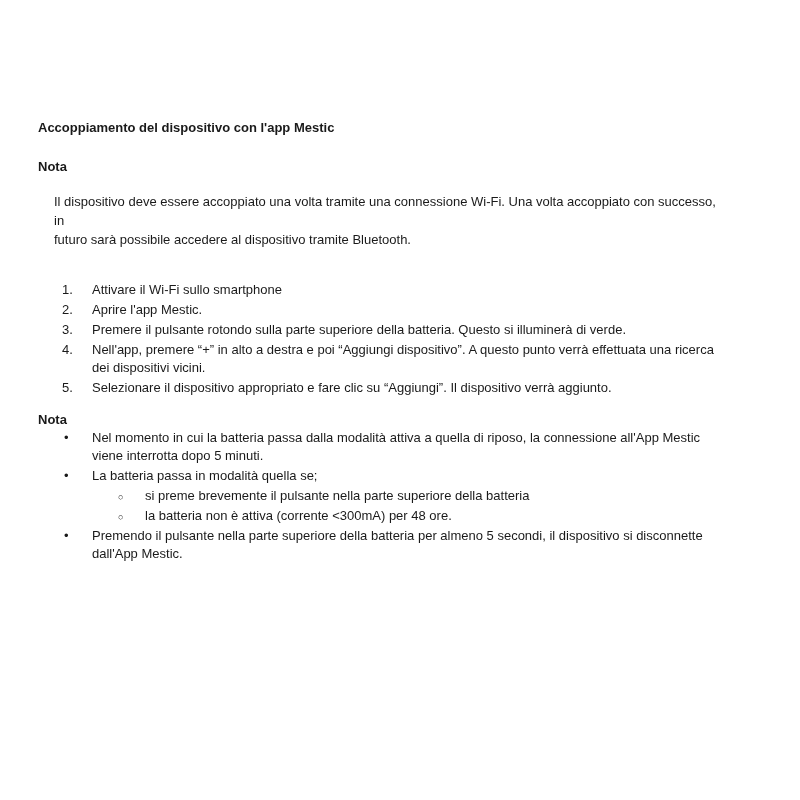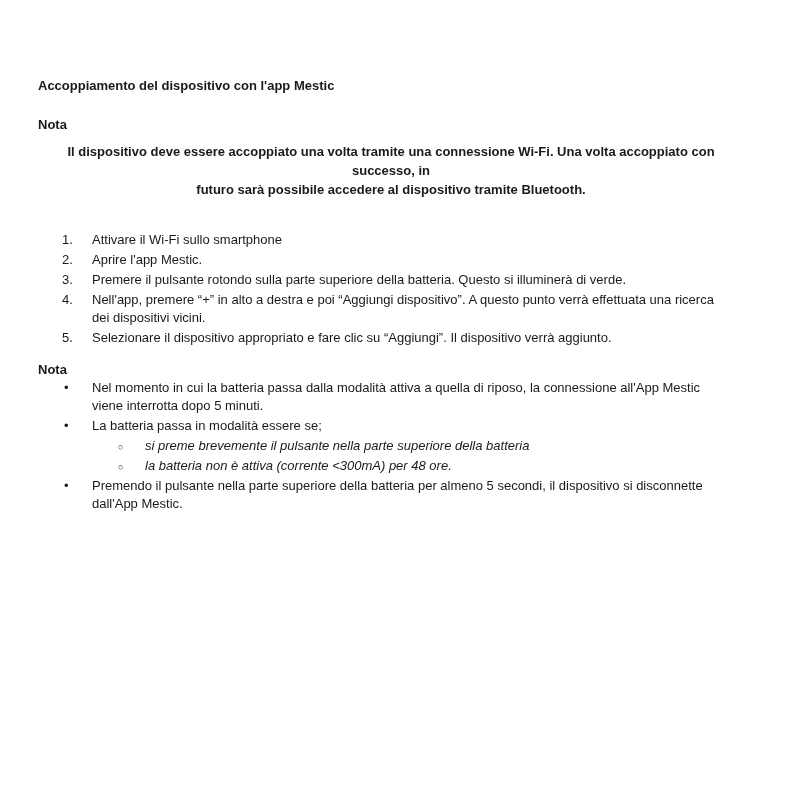--- a/index.html
+++ b/index.html
@@ -10,42 +10,41 @@
   body {
     width: 800px;
     height: 800px;
     overflow: hidden;
     font-family: "Liberation Sans", "DejaVu Sans", sans-serif;
     color: #1a1a1a;
   }
   .doc {
     box-sizing: border-box;
     width: 780px;
-    padding: 76px 36px 0 38px;
+    padding: 118px 36px 0 38px;
     font-size: 13px;
     line-height: 19px;
   }
   .heading {
     font-size: 13px;
     font-weight: bold;
     margin: 0;
     line-height: 19px;
   }
   .note-label {
     font-weight: bold;
     margin: 20px 0 0 0;
   }
   .note-label.second {
     margin-top: 13px;
   }
   .note-body {
-    font-weight: bold;
-    margin: 8px;
+    font-weight: normal;
+    margin: 16px;
     white-space: pre-line;
-    text-align: center;
   }
   ol.steps {
     list-style: none;
     counter-reset: step;
     margin: 32px 0 0 0;
     padding: 0;
   }
   ol.steps > li {
     counter-increment: step;
     position: relative;
@@ -77,21 +76,20 @@
     left: 26px;
     top: 0;
   }
   ul.bullets .bullet-text {
     white-space: pre-line;
   }
   ul.subbullets {
     list-style: none;
     margin: 2px 0 0 0;
     padding: 0;
-    font-style: italic;
   }
   ul.subbullets > li {
     position: relative;
     padding-left: 53px;
     margin: 0 0 2px 0;
     line-height: 18px;
   }
   ul.subbullets > li::before {
     content: "\25CB";
     position: absolute;
@@ -121,21 +119,21 @@
   </ol>
 
   <p class="note-label second">Nota</p>
 
   <ul class="bullets">
     <li>
       <span class="bullet-text">Nel momento in cui la batteria passa dalla modalità attiva a quella di riposo, la connessione all'App Mestic
 viene interrotta dopo 5 minuti.</span>
     </li>
     <li>
-      <span class="bullet-text">La batteria passa in modalità essere se;</span>
+      <span class="bullet-text">La batteria passa in modalità quella se;</span>
       <ul class="subbullets">
         <li>
           <span class="bullet-text">si preme brevemente il pulsante nella parte superiore della batteria</span>
         </li>
         <li>
           <span class="bullet-text">la batteria non è attiva (corrente &lt;300mA) per 48 ore.</span>
         </li>
       </ul>
     </li>
     <li>

